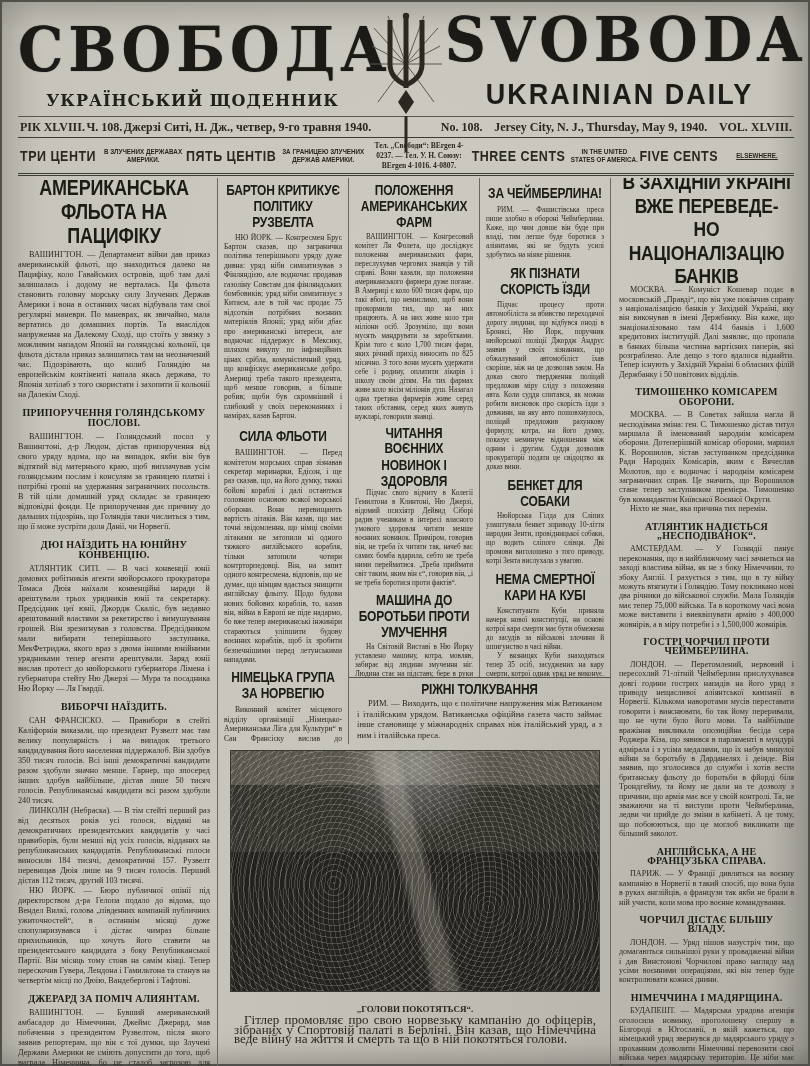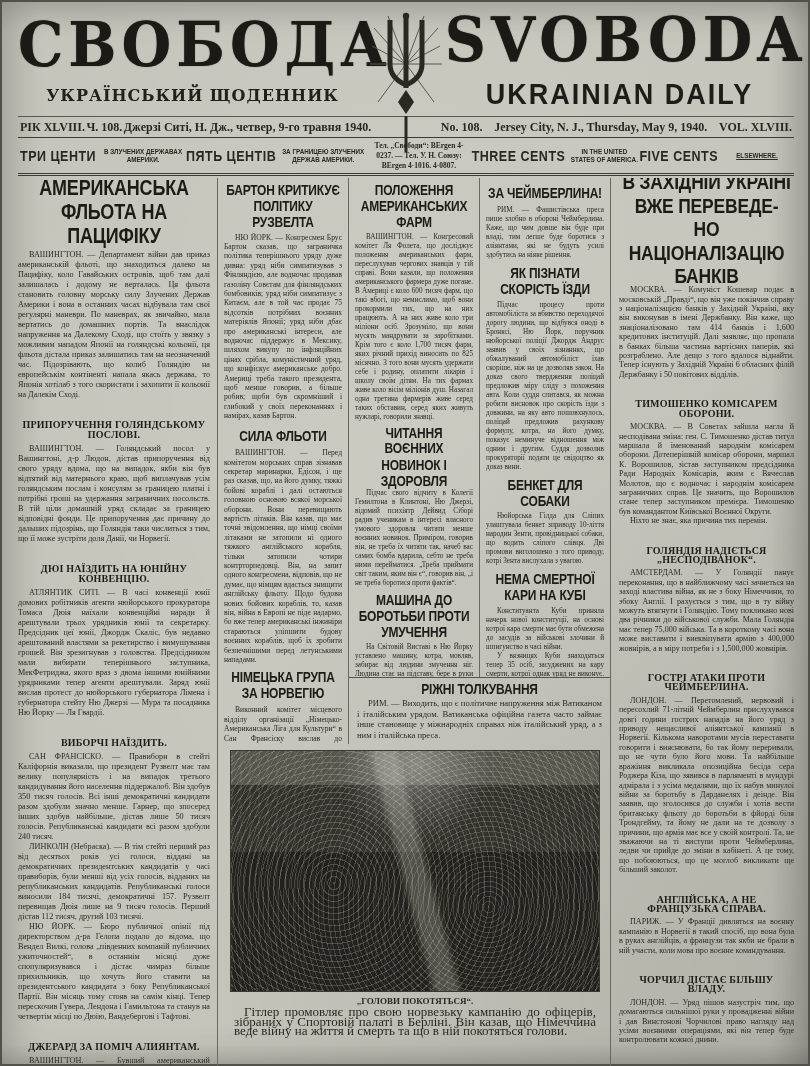--- a/index.html
+++ b/index.html
@@ -8,21 +8,21 @@
       radial-gradient(ellipse at 50% 35%, rgba(255,255,255,.10), transparent 70%),
       radial-gradient(ellipse at 100% 100%, rgba(0,0,0,.10), transparent 55%),
       linear-gradient(90deg, rgba(0,0,0,.06), transparent 5%, transparent 95%, rgba(0,0,0,.12)),
       linear-gradient(180deg, rgba(0,0,0,.08), transparent 3%, transparent 98%, rgba(0,0,0,.10)),
       #c7c4bb;
     box-shadow:inset 0 0 0 2px #52504a, inset 0 0 40px rgba(40,38,32,.25);
     color:#29271f; font-family:"Liberation Serif",serif;}
   .inner{position:relative;padding:8px 16px 0 18px;}
   
   .masthead{position:relative;}
-  .mast-row{display:flex;justify-content:space-between;align-items:center;}
+  .mast-row{display:flex;justify-content:space-between;align-items:flex-end;}
   .mast-side{width:45%;text-align:center;}
   .title{font-family:"DejaVu Serif",serif;font-weight:bold;font-size:57px;line-height:1.0;
     letter-spacing:5px;color:#1c1a16;transform:scaleY(1.08);transform-origin:top center;
     text-shadow:0 0 1px rgba(30,28,24,.7);}
   .sub-ua{font-family:"DejaVu Serif",serif;font-weight:bold;font-size:16px;letter-spacing:1px;
     margin-top:16px;color:#22201b;}
   .sub-en{font-family:"Liberation Sans",sans-serif;font-weight:700;font-size:27px;letter-spacing:2px;
     margin-top:14px;color:#1e1c18;transform:scaleY(1.1);}
   .emblem{position:absolute;left:50%;top:-2px;transform:translateX(-50%);width:80px;height:152px;z-index:1;}
   .dateline{display:flex;justify-content:space-between;border-top:1px solid #5a574f;margin-top:6px;
@@ -45,37 +45,37 @@
   .middle-top{display:flex;height:566px;overflow:hidden;}
   .col2{width:118px;padding:0 6px;border-right:1px solid #6b685f;font-size:7.6px;line-height:9.4px;}
   .c34{flex:1;display:flex;flex-direction:column;}
   .c34row{flex:1;display:flex;overflow:hidden;}
   .col3{width:50%;padding:0 6px;border-right:1px solid #6b685f;font-size:7.2px;line-height:9px;}
   .col4{width:50%;padding:0 6px;font-size:7.2px;line-height:9px;}
   .rizni{border-top:1px solid #57544c;padding:2px 8px 4px;font-size:8.6px;line-height:10.5px;}
   .col5{flex:1;padding-left:8px;font-size:8.1px;line-height:9.4px;}
   p.art-p{margin:0;text-indent:11px;text-align:justify;color:#2b2922;}
   .subhead{font-family:"Liberation Serif",serif;font-weight:bold;font-size:10px;text-align:center;
-    margin:20px 2px 4px;letter-spacing:.2px;color:#1e1c17;}
+    margin:8px 2px 4px;letter-spacing:.2px;color:#1e1c17;}
   .dishead{font-family:"Liberation Sans",sans-serif;font-weight:700;text-align:center;
     font-size:12px;line-height:1.12;margin:9px 0 5px;color:#1d1b16;transform:scaleY(1.2);letter-spacing:-.2px;}
   .lead-head{font-size:18px;margin:4px 0 7px;}
   .col5-head{font-size:17.5px;margin:3px 0 6px;}
   
   .photo-block{flex:1;padding:6px 10px 0 12px;overflow:hidden;}
   .photo{height:240px;border:1px solid #3a3833;
     background:
       radial-gradient(circle at 50% 6%, rgba(255,255,255,.30), transparent 26%),
       linear-gradient(75deg, transparent 46%, rgba(205,200,185,.28) 48% 52%, transparent 54%),
       repeating-radial-gradient(circle at 28% 55%, rgba(225,220,205,.22) 0 1px, transparent 1px 6px),
       repeating-radial-gradient(circle at 70% 65%, rgba(225,220,205,.18) 0 1px, transparent 1px 5px),
       repeating-linear-gradient(90deg, rgba(255,255,255,.04) 0 2px, transparent 2px 9px),
       linear-gradient(180deg, #57544c 0 14%, #33312c 14% 42%, #23211d 42% 100%);}
   figure{margin:0;}
-  .cap-title{font-weight:bold;font-size:9px;text-align:center;margin-top:4px;}
+  .cap-title{font-weight:bold;font-size:9px;text-align:center;margin-top:12px;}
   .cap-text{margin:1px 4px 0;font-size:13px;line-height:9.4px;text-align:justify;text-indent:10px;}
 </style>
 </head>
 <body>
 
 <div class="page">
   <div class="inner">
 
     <header class="masthead">
       <div class="emblem">
@@ -246,25 +246,25 @@
             <span>НО НАЦІОНАЛІЗАЦІЮ БАНКІВ</span>
           </h2>
           <p class="art-p">МОСКВА. — Комуніст Кошевар подає в московській „Правді“, що він уже покінчив справу з націоналізацією банків у Західній Україні, яку він виконував в імені Держбанку. Він каже, що знаціоналізовано там 414 банків і 1,600 кредитових інституцій. Далі заявляє, що пропала в банках більша частина вартісних паперів, які розграблено. Але дещо з того вдалося віднайти. Тепер існують у Західній Україні 6 обласних філій Держбанку і 50 повітових відділів.</p>
         </div>
         <div class="art">
           <h3 class="subhead">ТИМОШЕНКО КОМІСАРЕМ ОБОРОНИ.</h3>
           <p class="art-p">МОСКВА. — В Советах зайшла нагла й несподівана зміна: ген. С. Тимошенко дістав титул маршала й іменований народнім комісарем оборони. Дотеперішній комісар оборони, маршал К. Ворошилов, зістав заступником предсідника Ради Народніх Комісарів, яким є Вячеслав Молотов, що є водночас і народнім комісарем заграничних справ. Це значить, що Ворошилов стане тепер заступником премієра. Тимошенко був командантом Київської Воєнної Округи.</p>
           <p class="art-p">Ніхто не знає, яка причина тих перемін.</p>
         </div>
         <div class="art">
-          <h3 class="subhead">ГОЛЯНДІЯ НАДІЄТЬСЯ „НЕСПОДІВАНОК“.</h3>
+          <h3 class="subhead">АТЛЯНТИК НАДІЄТЬСЯ „НЕСПОДІВАНОК“.</h3>
           <p class="art-p">АМСТЕРДАМ. — У Голяндії панує переконання, що в найближчому часі зачнеться на заході властива війна, як не з боку Німеччини, то збоку Англії. І рахується з тим, що в ту війну можуть втягнути і Голяндію. Тому покликано нові два річники до військової служби. Мала Голяндія має тепер 75,000 війська. Та в короткому часі вона може виставити і виеквіпувати армію з 400,000 жовнірів, а в міру потреби і з 1,500,000 жовнірів.</p>
         </div>
         <div class="art">
-          <h3 class="subhead">ГОСТРІ АТАКИ ПРОТИ ЧЕЙМБЕРЛИНА.</h3>
+          <h3 class="subhead">ГОСТРІ ЧОРЧИЛ ПРОТИ ЧЕЙМБЕРЛИНА.</h3>
           <p class="art-p">ЛОНДОН. — Перетомлений, нервовий і пересохлий 71-літній Чеймберлин прислухувався довгі години гострих нападів на його уряд з приводу нещасливої аліянтської кампанії в Норвегії. Кількома наворотами мусів переставати говорити і вияснювати, бо так йому переривали, що не чути було його мови. Та найбільше вражіння викликала опозиційна бесіда сера Роджера Кіза, що зявився в парляменті в мундурі адмірала і з усіма медалями, що їх набув минулої війни за боротьбу в Дарданелях і деінде. Він заявив, що зголосився до служби і хотів вести британську фльоту до боротьби в фйорді біля Трондгейму, та йому не дали на те дозволу з причини, що армія має все у своїй контролі. Та, не зважаючи на ті виступи проти Чеймберлина, ледви чи прийде до зміни в кабінеті. А це тому, що побоюються, що це моглоб викликати ще більший заколот.</p>
         </div>
         <div class="art">
           <h3 class="subhead">АНГЛІЙСЬКА, А НЕ ФРАНЦУЗЬКА СПРАВА.</h3>
           <p class="art-p">ПАРИЖ. — У Франції дивляться на воєнну кампанію в Норвегії в такий спосіб, що вона була в руках англійців, а французи так якби не брали в ній участи, коли мова про воєнне командування.</p>
         </div>
         <div class="art">
           <h3 class="subhead">ЧОРЧИЛ ДІСТАЄ БІЛЬШУ ВЛАДУ.</h3>
           <p class="art-p">ЛОНДОН. — Уряд пішов назустріч тим, що домагаються сильнішої руки у провадженні війни і дав Винстонові Чорчилові право нагляду над усіми воєнними операціями, які він тепер буде контролювати кожної днини.</p>
         </div>

